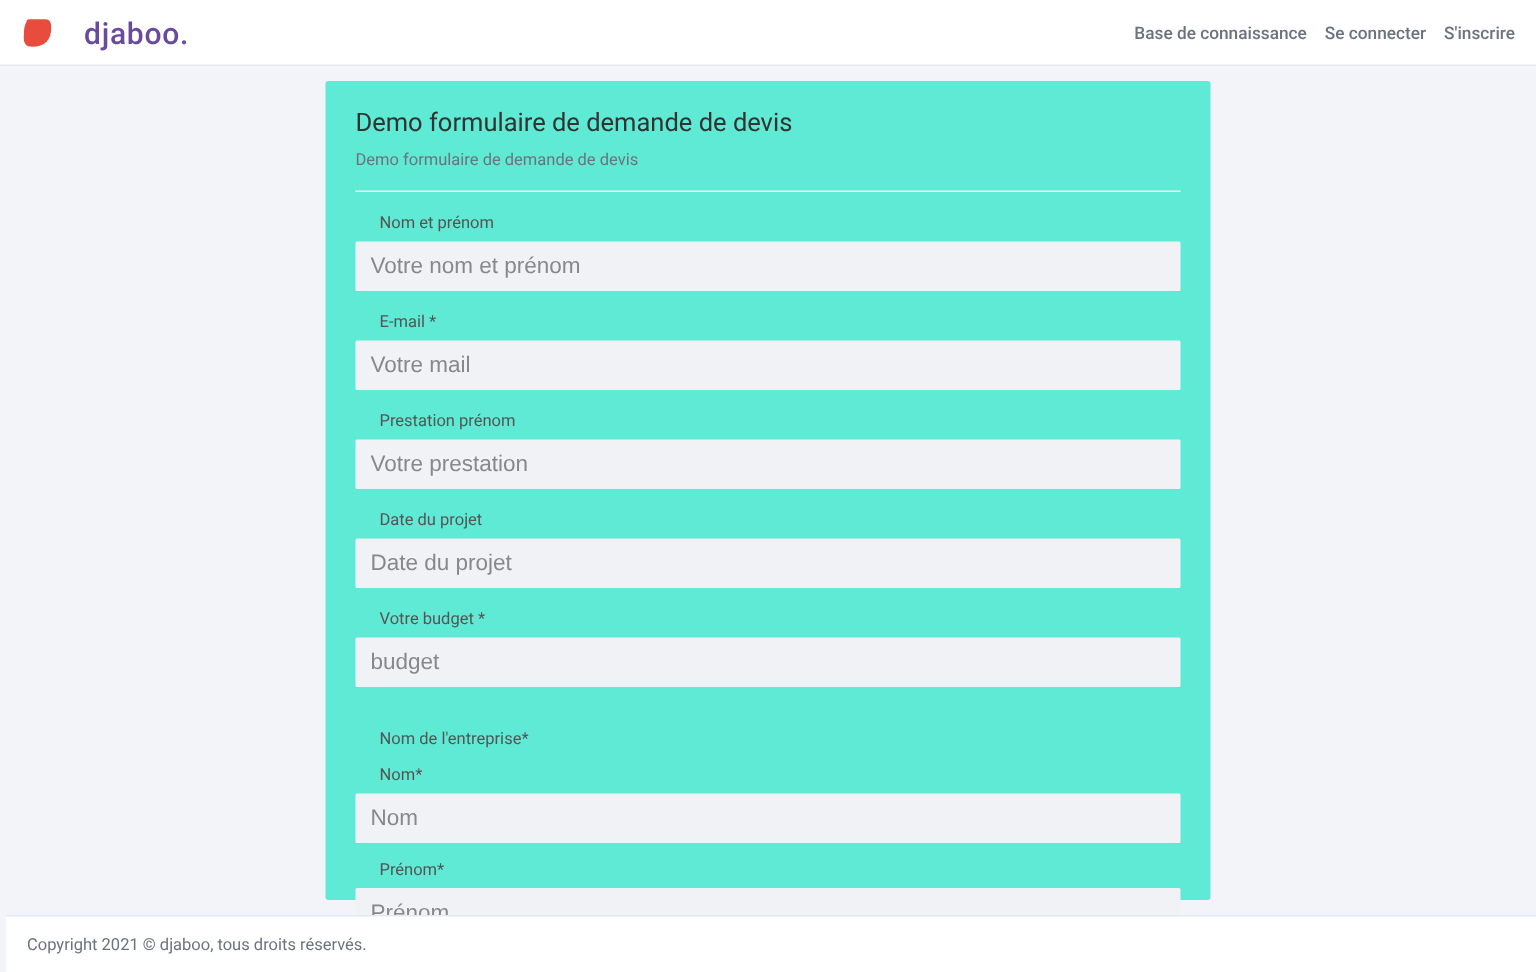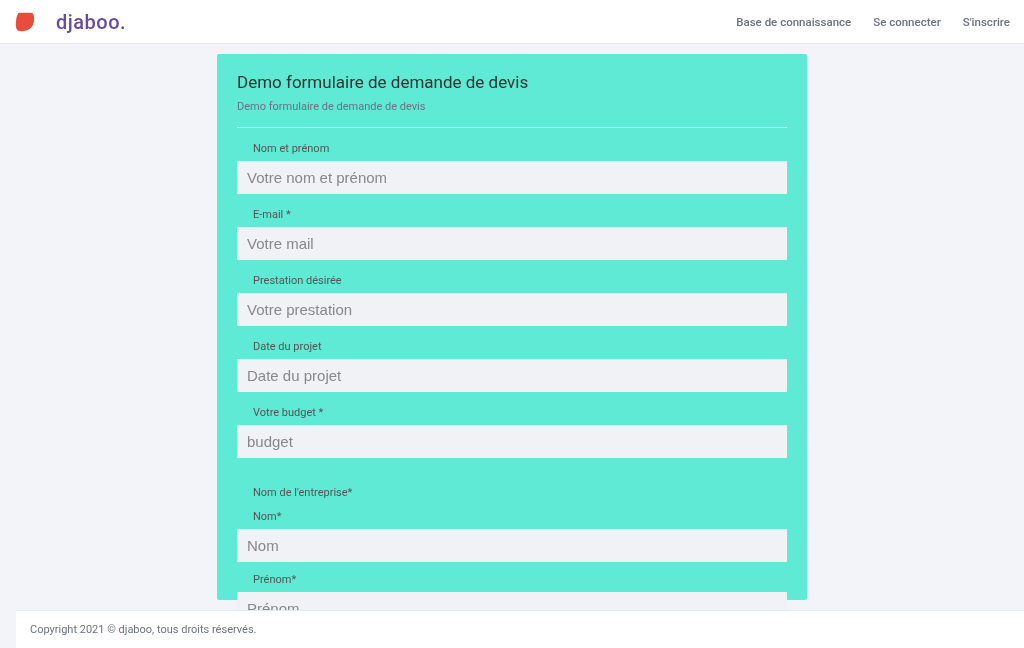--- a/index.html
+++ b/index.html
@@ -36,21 +36,21 @@
       height: 22px;
     }
     .logo-text {
       font-size: 20px;
       font-weight: 500;
       color: #6a4a9e;
       letter-spacing: 0.5px;
     }
     .nav {
       display: flex;
-      gap: 22px;
+      gap: 12px;
       justify-content: space-between;
     }
     .nav a {
       color: #6b7280;
       text-decoration: none;
       font-size: 11.5px;
       font-weight: 500;
     }
     .main {
       padding: 10px 0;
@@ -105,21 +105,21 @@
     }
     .field-input::placeholder {
       color: #888;
     }
     .spacer {
       height: 14px;
     }
     .footer {
       position: absolute;
       bottom: 0;
-      left: 16px;
+      left: 4px;
       right: 0;
       background: #fff;
       height: 38px;
       display: flex;
       align-items: center;
       justify-content: space-between;
       padding: 0 14px;
       border-top: 1px solid #e6e8ef;
     }
     .footer-left {
@@ -164,21 +164,21 @@
         <label class="field-label">Nom et prénom</label>
         <input class="field-input" placeholder="Votre nom et prénom" style="">
       </div>
 
       <div class="field-group">
         <label class="field-label">E-mail *</label>
         <input class="field-input" placeholder="Votre mail" style="">
       </div>
 
       <div class="field-group">
-        <label class="field-label">Prestation désirée</label>
+        <label class="field-label">Prestation prénom</label>
         <input class="field-input" placeholder="Votre prestation" style="">
       </div>
 
       <div class="field-group">
         <label class="field-label">Date du projet</label>
         <input class="field-input" placeholder="Date du projet" style="">
       </div>
 
       <div class="field-group">
         <label class="field-label">Votre budget *</label>

